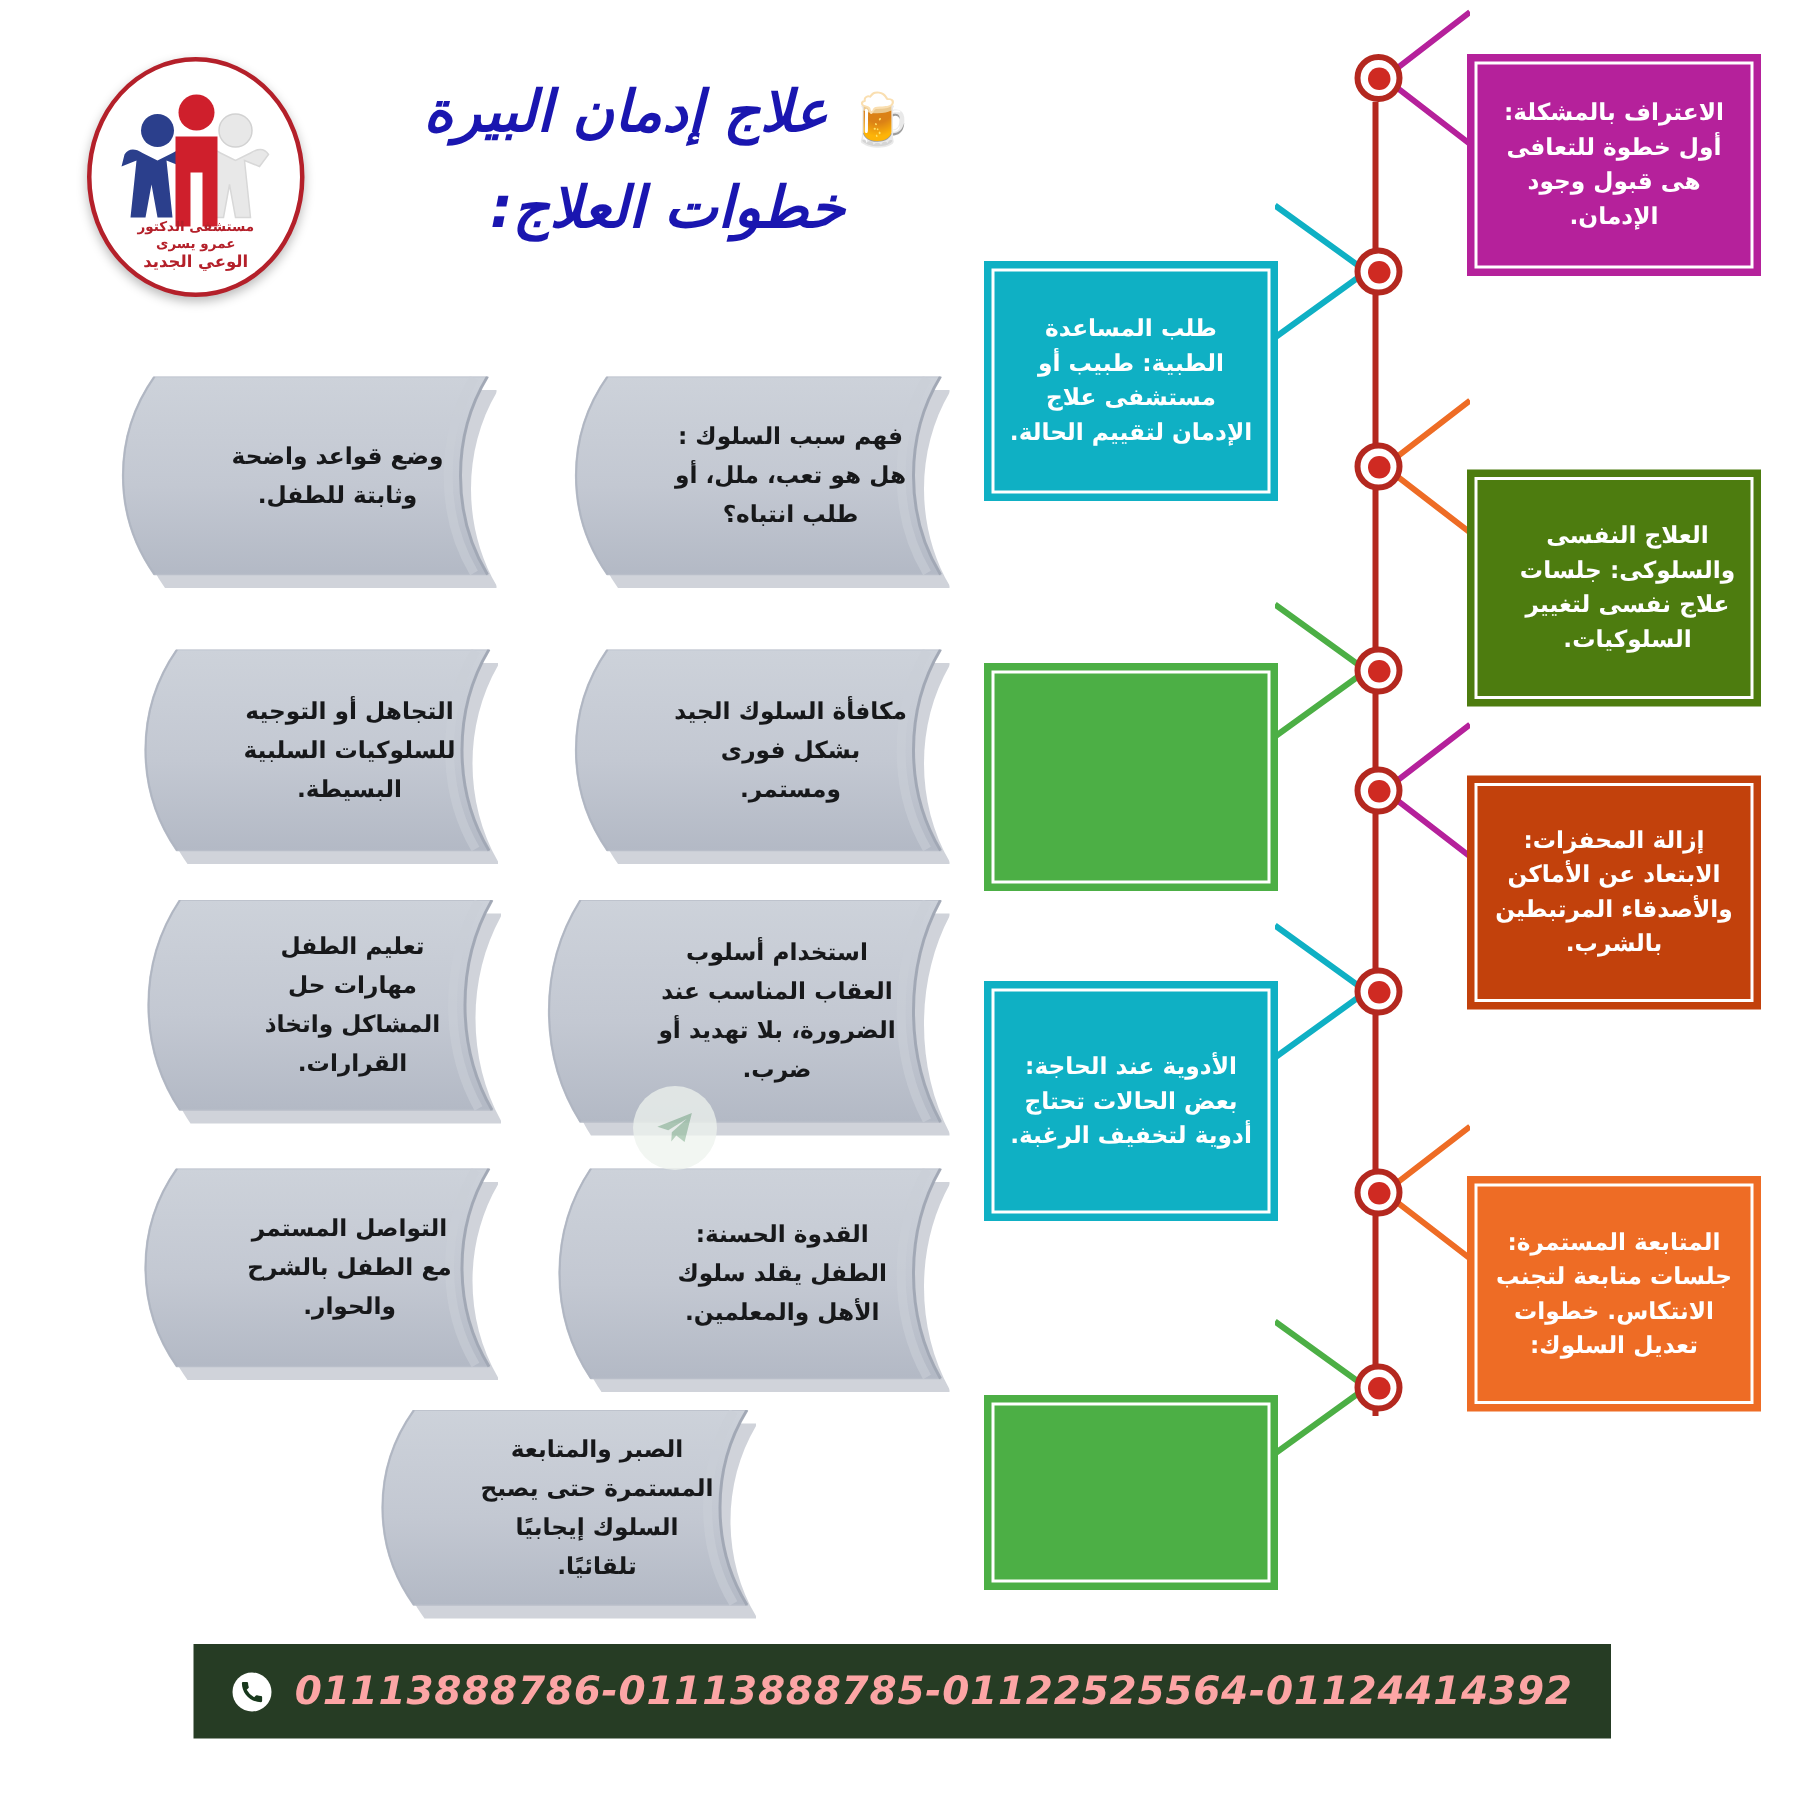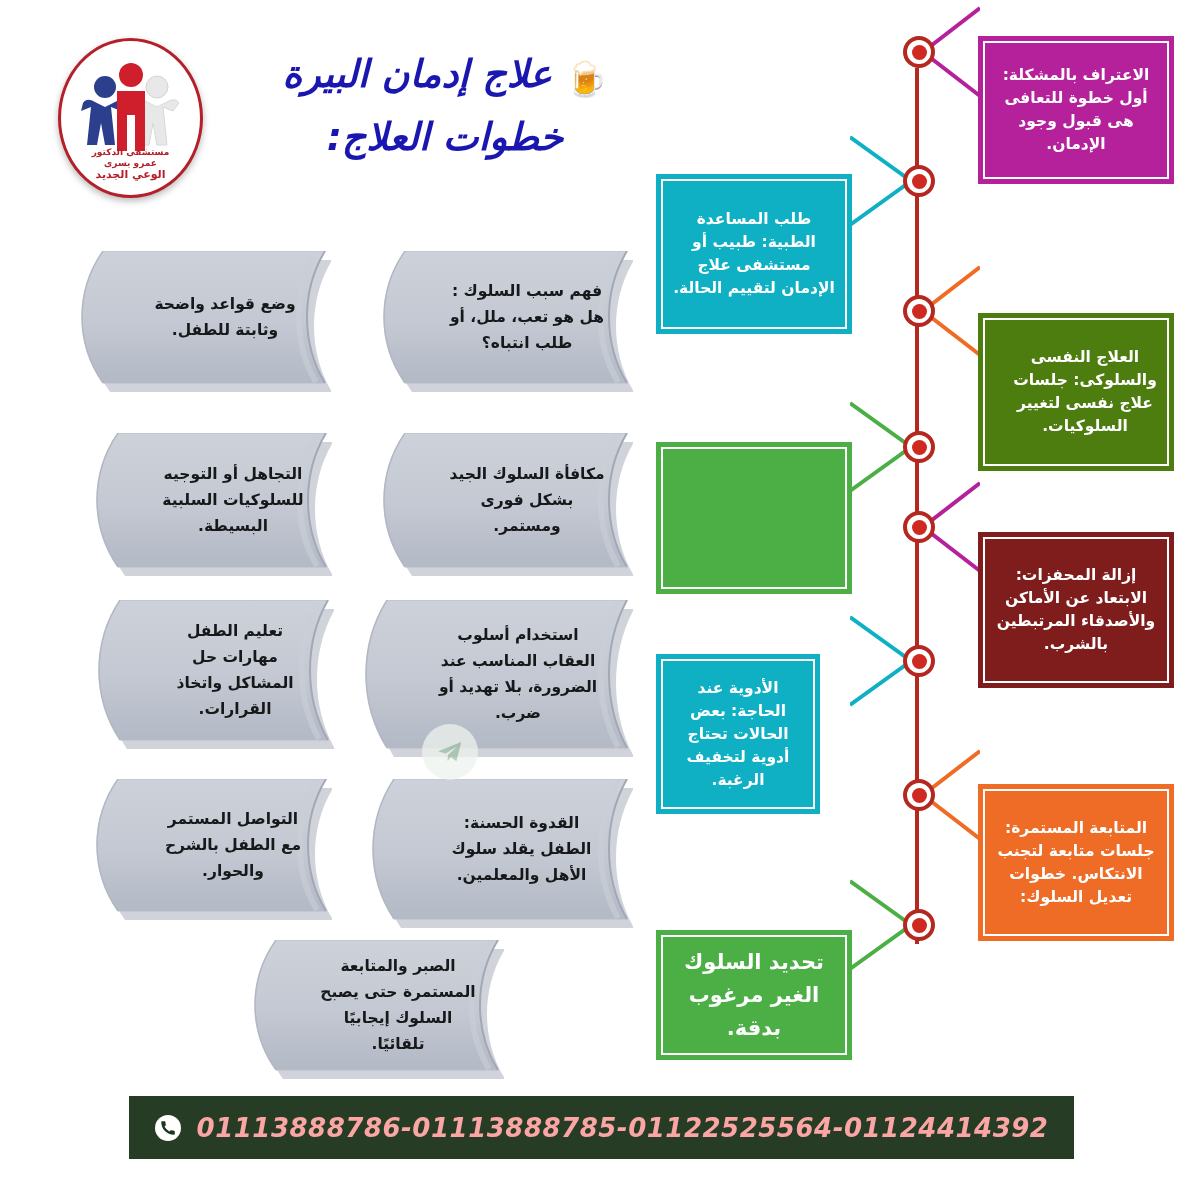--- a/index.html
+++ b/index.html
@@ -204,32 +204,32 @@
       <div class="callout" style="background: rgb(76, 175, 69); left: 656px; top: 442px; width: 196px; height: 152px;">
         <div class="inner-border"></div>
       </div>
       <div class="node" style="left: 903px; top: 431px;"></div>
       <div class="ptr" style="top: 481px; height: 92px; width: 63px; left: 917px;">
         <svg width="63" height="92" viewBox="0 0 63 92">
        <path d="M63,2 L6,46 L63,90" fill="none" stroke="#b5219b" stroke-width="4" stroke-linejoin="miter"></path>
        <line x1="6" y1="46" x2="0" y2="46" stroke="#b5219b" stroke-width="4"></line>
      </svg>
       </div>
-      <div class="callout" style="background: #7f1d1d; left: 978px; top: 532px; width: 196px; height: 156px;">
+      <div class="callout" style="background: #c2410c; left: 978px; top: 517px; width: 196px; height: 156px;">
         <div class="inner-border"></div>
         <span class="txt">إزالة المحفزات: الابتعاد عن الأماكن والأصدقاء المرتبطين بالشرب.</span>
       </div>
       <div class="node" style="left: 903px; top: 511px;"></div>
       <div class="ptr" style="top: 615px; height: 92px; width: 67px; left: 850px;">
         <svg width="67" height="92" viewBox="0 0 67 92">
        <path d="M0,2 L61,46 L0,90" fill="none" stroke="#0fb0c4" stroke-width="4" stroke-linejoin="miter"></path>
        <line x1="61" y1="46" x2="67" y2="46" stroke="#0fb0c4" stroke-width="4"></line>
      </svg>
       </div>
-      <div class="callout" style="background: rgb(15, 176, 196); left: 656px; top: 654px; width: 164px; height: 160px;">
+      <div class="callout" style="background: rgb(15, 176, 196); left: 656px; top: 654px; width: 196px; height: 160px;">
         <div class="inner-border"></div>
         <span class="txt">الأدوية عند الحاجة: بعض الحالات تحتاج أدوية لتخفيف الرغبة.</span>
       </div>
       <div class="node" style="left: 903px; top: 645px;"></div>
       <div class="ptr" style="top: 749px; height: 92px; width: 63px; left: 917px;">
         <svg width="63" height="92" viewBox="0 0 63 92">
        <path d="M63,2 L6,46 L63,90" fill="none" stroke="#ee6c25" stroke-width="4" stroke-linejoin="miter"></path>
        <line x1="6" y1="46" x2="0" y2="46" stroke="#ee6c25" stroke-width="4"></line>
      </svg>
       </div>
@@ -239,21 +239,20 @@
       </div>
       <div class="node" style="left: 903px; top: 779px;"></div>
       <div class="ptr" style="top: 879px; height: 92px; width: 67px; left: 850px;">
         <svg width="67" height="92" viewBox="0 0 67 92">
        <path d="M0,2 L61,46 L0,90" fill="none" stroke="#4caf45" stroke-width="4" stroke-linejoin="miter"></path>
        <line x1="61" y1="46" x2="67" y2="46" stroke="#4caf45" stroke-width="4"></line>
      </svg>
       </div>
       <div class="callout" style="background: rgb(76, 175, 69); left: 656px; top: 930px; width: 196px; height: 130px; font-size: 21px; line-height: 33px;">
         <div class="inner-border"></div>
-        <span class="txt">تحديد السلوك الغير مرغوب بدقة.</span>
       </div>
       <div class="node" style="left: 903px; top: 909px;"></div>
     </div>
   <div id="cards-layer">
       <div class="pillow" style="left: 371px; top: 251px; width: 262px; height: 132px;">
         <svg width="262" height="144" viewBox="0 0 262 144">
      <defs>
        <linearGradient id="pg0" x1="0" y1="0" x2="0" y2="1">
          <stop offset="0%" stop-color="#cdd2da"></stop>
          <stop offset="55%" stop-color="#c3c8d2"></stop>

